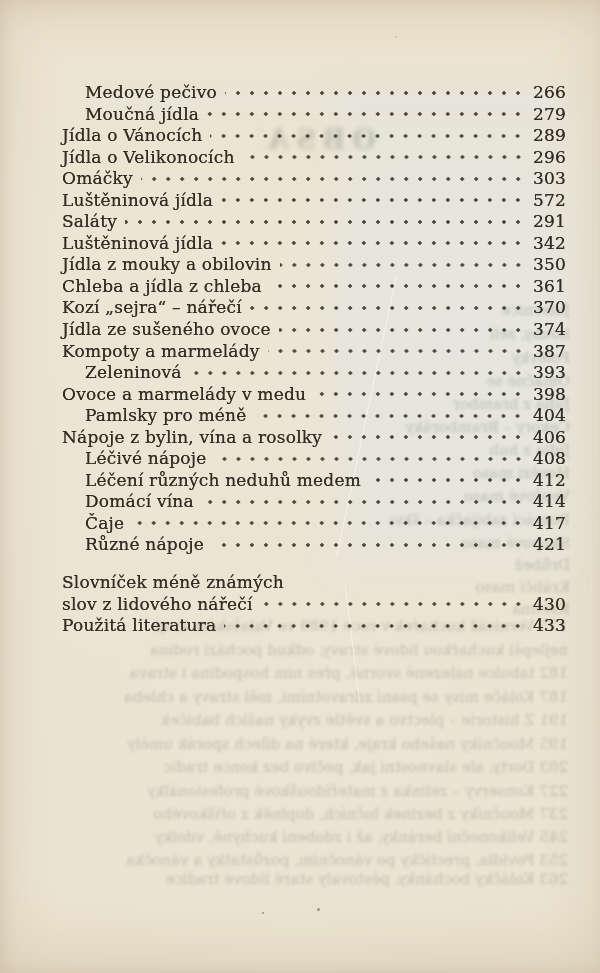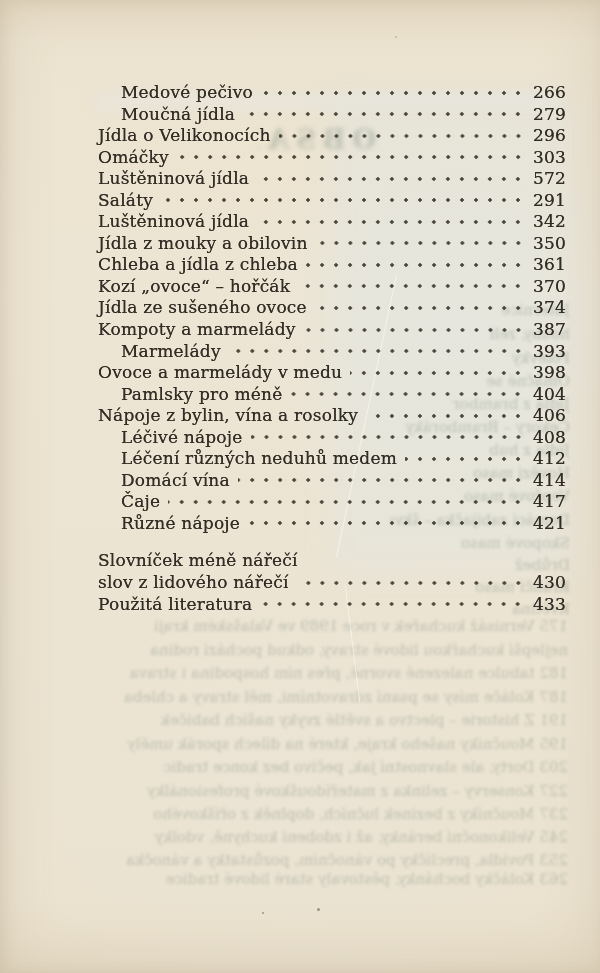--- a/index.html
+++ b/index.html
@@ -39,21 +39,21 @@
   .scratch.s2{left:352px;top:585px;height:118px;transform:rotate(-7deg);}
   .speck{position:absolute;width:3px;height:3px;border-radius:50%;background:rgba(80,70,52,.5);pointer-events:none;}
   
   #toc{
     position:absolute;left:62px;top:82px;width:504px;
     color:#312c25;
     font-size:17px;
     letter-spacing:.2px;
     text-shadow:0 0 .5px rgba(45,38,28,.8);
   }
-  .toc-row{display:flex;align-items:center;height:21.55px;line-height:21.55px;margin-left:36px;}
+  .toc-row{display:flex;align-items:center;height:21.55px;line-height:21.55px;}
   .toc-row.indent .toc-label{padding-left:23px;}
   .toc-row.gap-before{margin-top:16px;}
   .toc-label{flex:0 0 auto;white-space:nowrap;}
   .leader{
     flex:1 1 auto;align-self:stretch;margin:0 4px 0 8px;
     background-image:radial-gradient(circle,rgba(52,46,36,.88) 1.5px,rgba(52,46,36,0) 1.9px);
     background-size:14px 14px;
     background-repeat:repeat-x;
     background-position:right 1px bottom 4px;
   }
@@ -107,20 +107,25 @@
     <span class="toc-label">Medové pečivo</span>
     <span class="leader"></span>
     <span class="toc-page">266</span>
   </div>
       <div class="toc-row indent">
     <span class="toc-label">Moučná jídla</span>
     <span class="leader"></span>
     <span class="toc-page">279</span>
   </div>
       <div class="toc-row">
+    <span class="toc-label">Jídla o Vánocích</span>
+    <span class="leader"></span>
+    <span class="toc-page">289</span>
+  </div>
+      <div class="toc-row">
     <span class="toc-label">Jídla o Velikonocích</span>
     <span class="leader"></span>
     <span class="toc-page">296</span>
   </div>
       <div class="toc-row">
     <span class="toc-label">Omáčky</span>
     <span class="leader"></span>
     <span class="toc-page">303</span>
   </div>
       <div class="toc-row">
@@ -142,36 +147,36 @@
     <span class="toc-label">Jídla z mouky a obilovin</span>
     <span class="leader"></span>
     <span class="toc-page">350</span>
   </div>
       <div class="toc-row">
     <span class="toc-label">Chleba a jídla z chleba</span>
     <span class="leader"></span>
     <span class="toc-page">361</span>
   </div>
       <div class="toc-row">
-    <span class="toc-label">Kozí „ovoce“ – hořčák</span>
+    <span class="toc-label">Kozí „sejra“ – nářečí</span>
     <span class="leader"></span>
     <span class="toc-page">370</span>
   </div>
       <div class="toc-row">
     <span class="toc-label">Jídla ze sušeného ovoce</span>
     <span class="leader"></span>
     <span class="toc-page">374</span>
   </div>
       <div class="toc-row">
     <span class="toc-label">Kompoty a marmelády</span>
     <span class="leader"></span>
     <span class="toc-page">387</span>
   </div>
       <div class="toc-row indent">
-    <span class="toc-label">Marmelády</span>
+    <span class="toc-label">Zeleninová</span>
     <span class="leader"></span>
     <span class="toc-page">393</span>
   </div>
       <div class="toc-row">
     <span class="toc-label">Ovoce a marmelády v medu</span>
     <span class="leader"></span>
     <span class="toc-page">398</span>
   </div>
       <div class="toc-row indent">
     <span class="toc-label">Pamlsky pro méně</span>
@@ -202,21 +207,21 @@
     <span class="toc-label">Čaje</span>
     <span class="leader"></span>
     <span class="toc-page">417</span>
   </div>
       <div class="toc-row indent">
     <span class="toc-label">Různé nápoje</span>
     <span class="leader"></span>
     <span class="toc-page">421</span>
   </div>
       <div class="toc-row no-leader gap-before">
-    <span class="toc-label">Slovníček méně nářečí</span>
+    <span class="toc-label">Slovníček méně známých</span>
     <span class="leader"></span>
     <span class="toc-page"></span>
   </div>
       <div class="toc-row">
     <span class="toc-label">slov z lidového nářečí</span>
     <span class="leader"></span>
     <span class="toc-page">430</span>
   </div>
       <div class="toc-row">
     <span class="toc-label">Použitá literatura</span>

